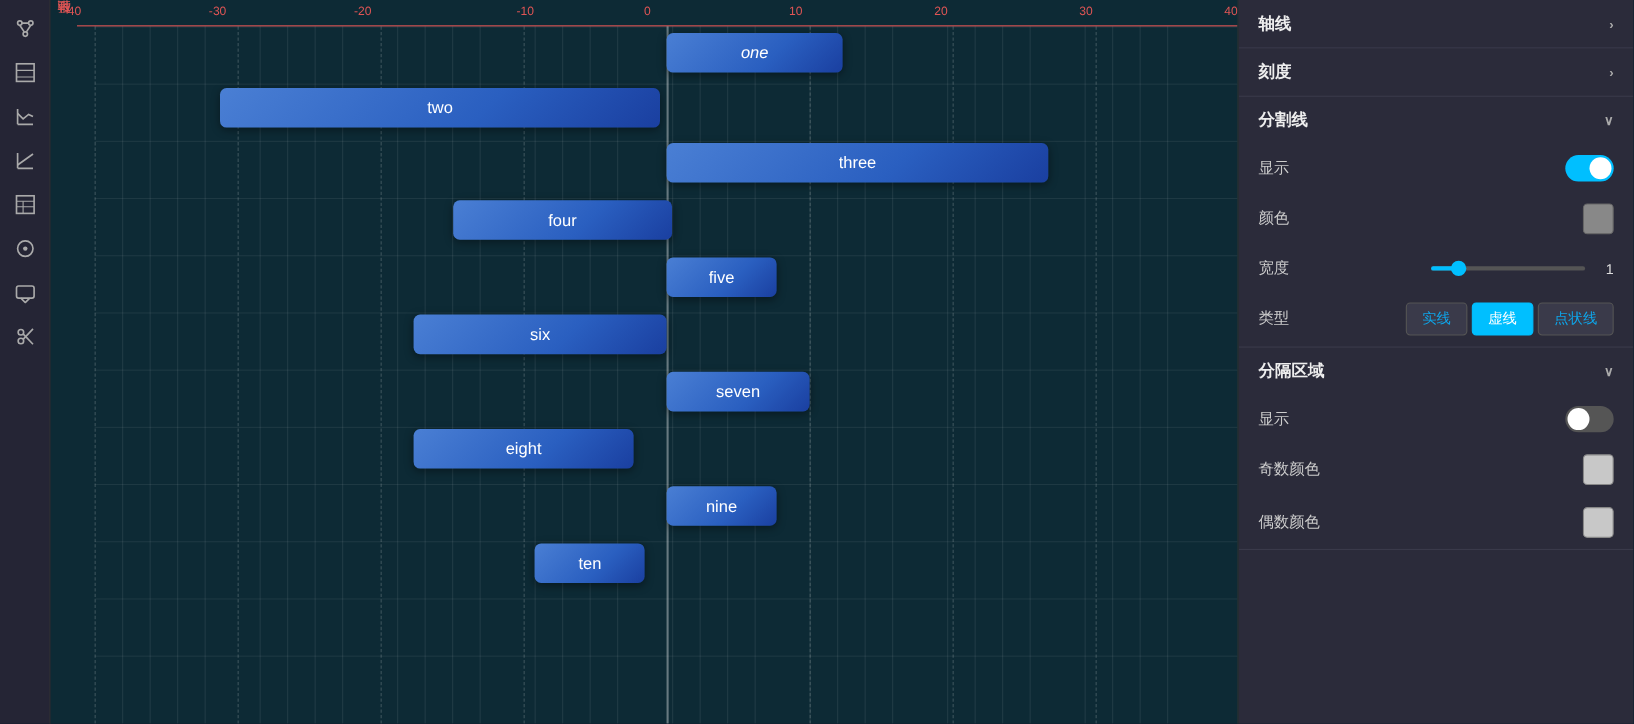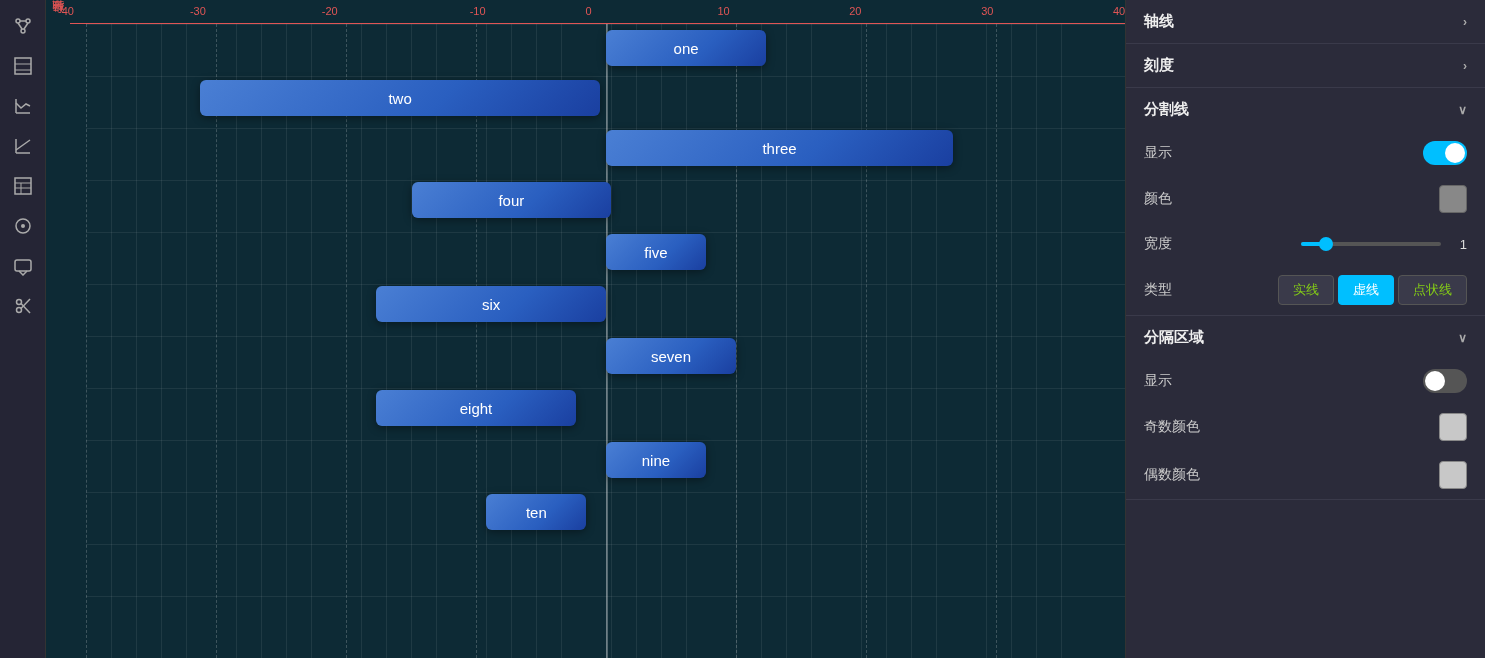--- a/index.html
+++ b/index.html
@@ -269,21 +269,21 @@
       gap: 4px;
     }
 
     .type-btn {
       padding: 5px 14px;
       border-radius: 4px;
       font-size: 13px;
       cursor: pointer;
       border: 1px solid #555;
       background: #3a3a4a;
-      color: #84cc16;
+      color: #0ea5e9;
     }
 
     .type-btn.active {
       background: #00bfff;
       border-color: #00bfff;
       color: #fff;
     }
 
     
     .color-swatch-light {
@@ -445,21 +445,21 @@
     <div class="hgrid-line" style="top: 128px;"></div>
     <div class="hgrid-line" style="top: 180px;"></div>
     <div class="hgrid-line" style="top: 232px;"></div>
     <div class="hgrid-line" style="top: 284px;"></div>
     <div class="hgrid-line" style="top: 336px;"></div>
     <div class="hgrid-line" style="top: 388px;"></div>
     <div class="hgrid-line" style="top: 440px;"></div>
     <div class="hgrid-line" style="top: 492px;"></div>
     <div class="hgrid-line" style="top: 544px;"></div>
     <div class="hgrid-line" style="top: 596px;"></div>
-    <div class="bar" style="left: 560px; width: 160.16px; top: 30px;">one</div>
+    <div class="bar" style="left: 560px; width: 160.16px; top: 30px; font-style: italic;">one</div>
     <div class="bar" style="left: 154.4px; width: 399.36px; top: 80px;">two</div>
     <div class="bar" style="left: 560px; width: 347px; top: 130px;">three</div>
     <div class="bar" style="left: 365.52px; width: 199.68px; top: 182px;">four</div>
     <div class="bar" style="left: 560px; width: 99.84px; top: 234px;">five</div>
     <div class="bar" style="left: 330.16px; width: 229.84px; top: 286px;">six</div>
     <div class="bar" style="left: 560px; width: 130px; top: 338px;">seven</div>
     <div class="bar" style="left: 330.16px; width: 199.68px; top: 390px;">eight</div>
     <div class="bar" style="left: 560px; width: 99.84px; top: 442px;">nine</div>
     <div class="bar" style="left: 440.4px; width: 99.84px; top: 494px;">ten</div>
   </div>

